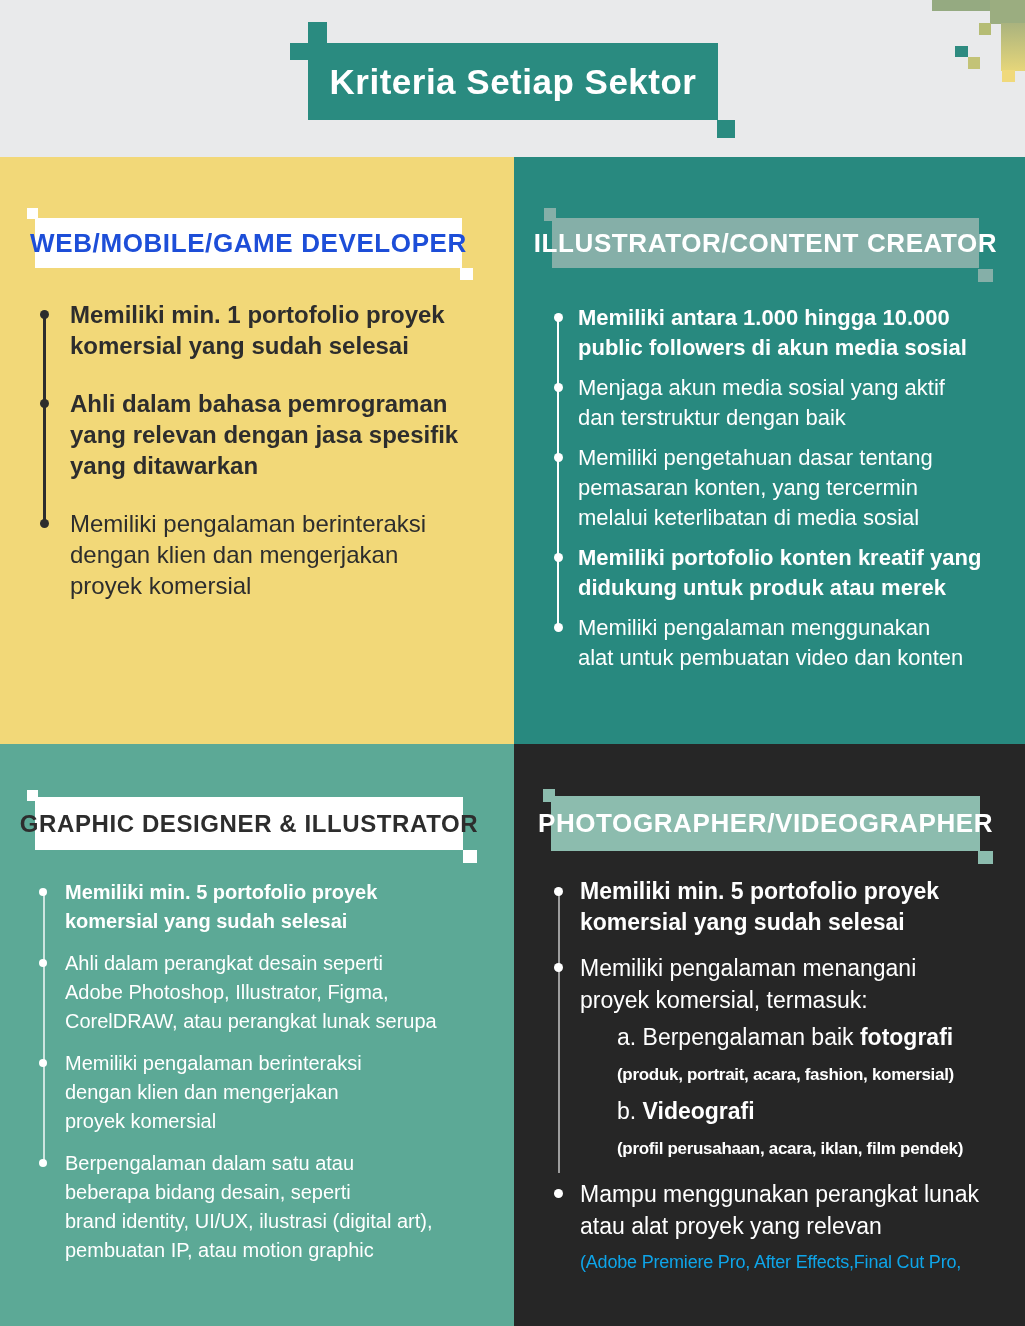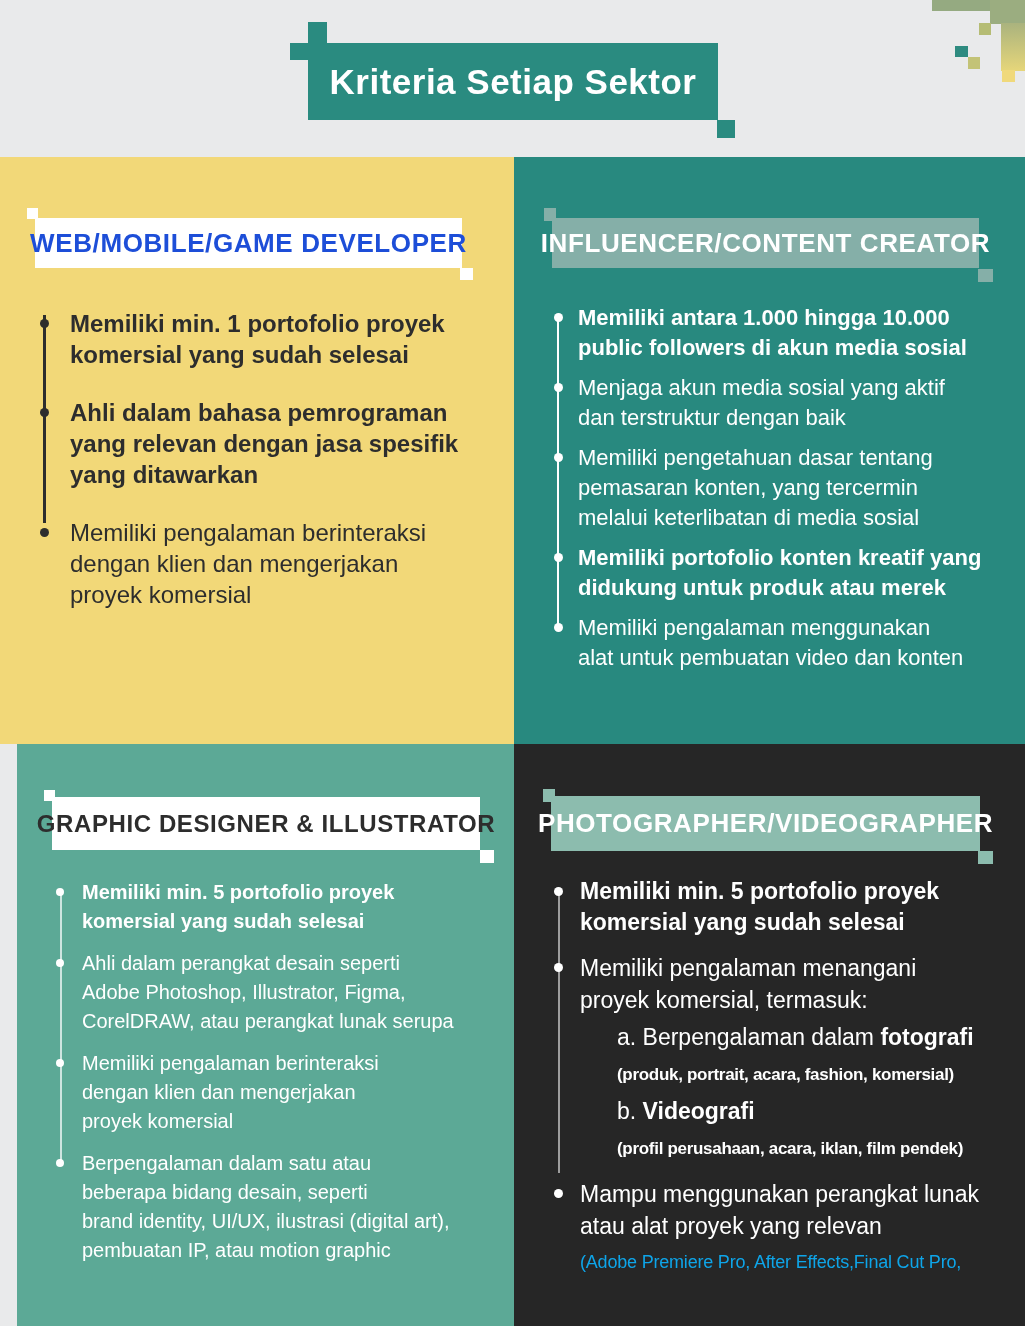--- a/index.html
+++ b/index.html
@@ -34,21 +34,21 @@
     white-space:nowrap;
   }
   .banner-deco-a { left:308px; top:22px; width:19px; height:22px; background:#2a8b80; }
   .banner-deco-b { left:290px; top:43px; width:18px; height:17px; background:#2a8b80; }
   .banner-deco-c { left:717px; top:120px; width:18px; height:18px; background:#2a8b80; }
 
   
   .quad { position:absolute; overflow:hidden; }
   #quad-developer    { left:0;     top:157px; width:514px; height:587px; background:#f2d878; color:#2d2d2d; }
   #quad-influencer   { left:514px; top:157px; width:511px; height:587px; background:#28897f; color:#ffffff; }
-  #quad-designer     { left:17px;     top:744px; width:514px; height:582px; background:#5ca996; color:#ffffff; }
+  #quad-designer     { left:0;     top:744px; width:514px; height:582px; background:#5ca996; color:#ffffff; }
   #quad-photographer { left:514px; top:744px; width:511px; height:582px; background:#262626; color:#ffffff; }
 
   
   .title-box {
     position:absolute;
     display:flex; align-items:center; justify-content:center;
   }
   .title-box h2 { font-weight:bold; letter-spacing:.6px; white-space:nowrap; }
   .corner-sq { position:absolute; }
 
@@ -75,21 +75,21 @@
   
   .list { position:absolute; list-style:none; }
   .item { display:flex; }
   .dot-col { flex:none; }
   .dot { display:block; border-radius:50%; }
   .txt { white-space:pre; }
   .bold .txt, .txt.b { font-weight:bold; }
   .connector { position:absolute; }
 
   #quad-developer .list { left:30px; top:142px; font-size:24px; line-height:31px; }
-  #quad-developer .item { margin-bottom:27px;margin-top:9px; }
+  #quad-developer .item { margin-bottom:27px; }
   #quad-developer .dot-col { width:40px; padding-left:10px; }
   #quad-developer .dot { width:9px; height:9px; background:#2d2d2d; margin-top:11px; }
   #quad-developer .connector { left:43px; top:158px; width:3px; height:208px; background:#2d2d2d; }
 
   #quad-influencer .list { left:32px; top:146px; font-size:22px; line-height:30px; }
   #quad-influencer .item { margin-bottom:10px; }
   #quad-influencer .dot-col { width:32px; padding-left:8px; }
   #quad-influencer .dot { width:9px; height:9px; background:#ffffff; margin-top:10px; }
   #quad-influencer .connector { left:43px; top:161px; width:2px; height:310px; background:#ffffff; }
 
@@ -161,21 +161,21 @@
       <span class="txt">Memiliki pengalaman berinteraksi
 dengan klien dan mengerjakan
 proyek komersial</span>
     </li>
   </ul>
 </section>
 
 <section class="quad" id="quad-influencer">
   <div class="corner-sq corner-tl"></div>
   <div class="title-box">
-    <h2>INFLUENCER/CONTENT CREATOR</h2>
+    <h2>ILLUSTRATOR/CONTENT CREATOR</h2>
   </div>
   <div class="corner-sq corner-br"></div>
   <div class="connector"></div>
   <ul class="list">
     <li class="item bold">
       <span class="dot-col">
           <span class="dot"></span>
         </span>
       <span class="txt">Memiliki antara 1.000 hingga 10.000
 public followers di akun media sosial</span>
@@ -271,21 +271,21 @@
 komersial yang sudah selesai</span>
     </li>
     <li class="item">
       <span class="dot-col">
           <span class="dot"></span>
         </span>
       <div>
         <div class="lead">Memiliki pengalaman menangani
 proyek komersial, termasuk:</div>
         <div class="sub-item">
-          <span>a. Berpengalaman dalam </span><span class="txt b">fotografi</span>
+          <span>a. Berpengalaman baik </span><span class="txt b">fotografi</span>
         </div>
         <div class="sub-note">(produk, portrait, acara, fashion, komersial)</div>
         <div class="sub-item">
           <span>b. </span><span class="txt b">Videografi</span>
         </div>
         <div class="sub-note">(profil perusahaan, acara, iklan, film pendek)</div>
       </div>
     </li>
     <li class="item">
       <span class="dot-col">

